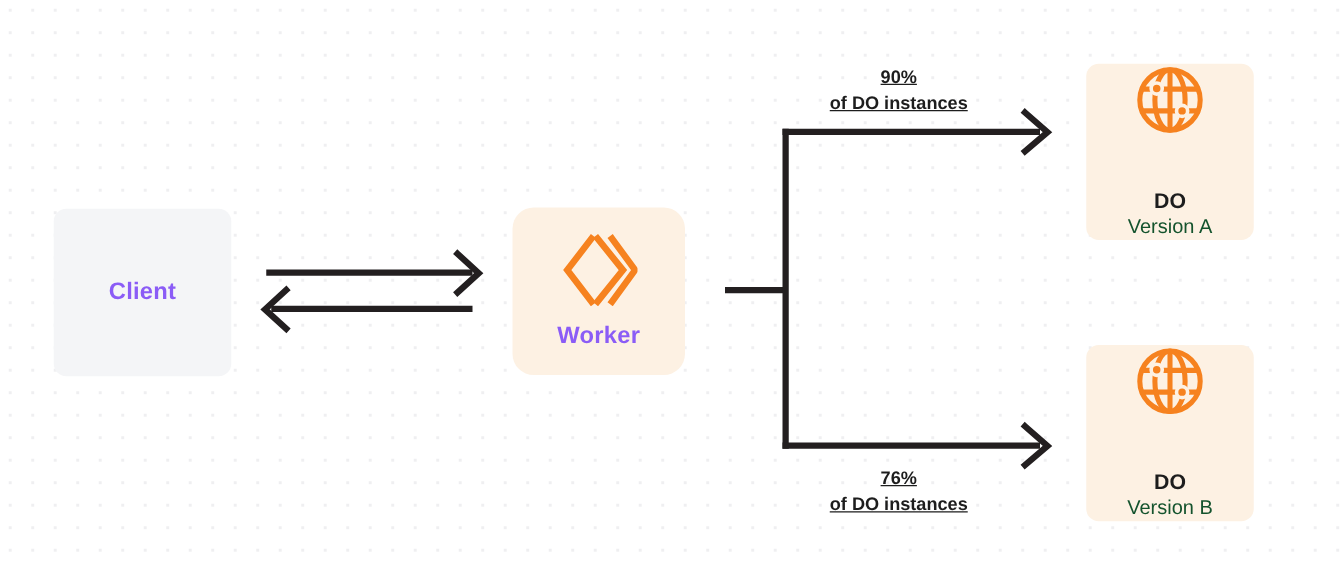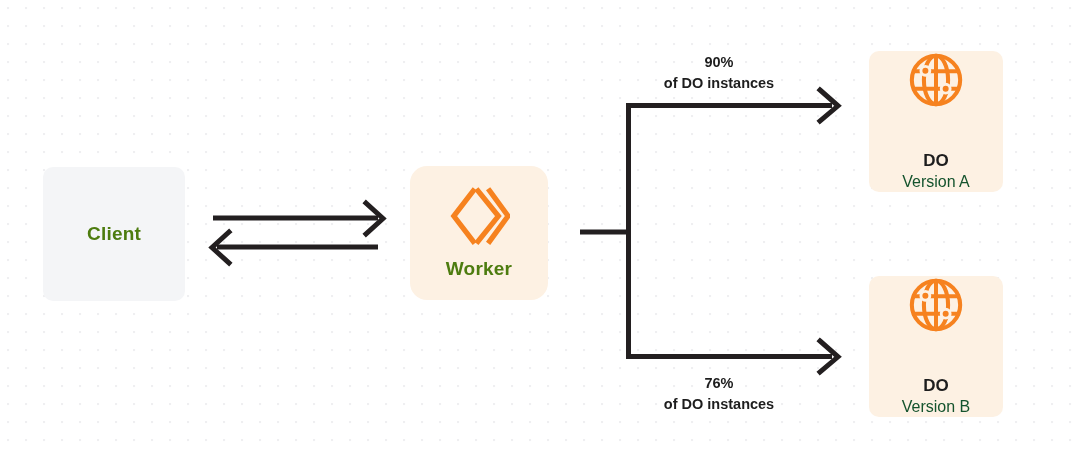--- a/index.html
+++ b/index.html
@@ -56,21 +56,21 @@
   .node-do-b {
     left: 869px;
     top: 276px;
     width: 134px;
     height: 141px;
     background-color: #fdf1e3;
   }
   .node-title {
     font-size: 19px;
     font-weight: bold;
-    color: #4d7c0f;
+    color: #8b5cf6;
     letter-spacing: 0.2px;
     line-height: 1.1;
   }
   .node-title-sm {
     font-size: 17px;
     font-weight: bold;
     color: #1d1d1d;
     line-height: 1.15;
     margin-top: 32px;
   }
@@ -101,20 +101,21 @@
     pointer-events: none;
   }
   .edge-label {
     position: absolute;
     text-align: center;
     font-size: 14.5px;
     font-weight: bold;
     color: #1d1d1d;
     line-height: 1.45;
     white-space: nowrap;
+    text-decoration: underline;
   }
   .label-top {
     left: 619px;
     top: 52px;
     width: 200px;
   }
   .label-bottom {
     left: 619px;
     top: 373px;
     width: 200px;

